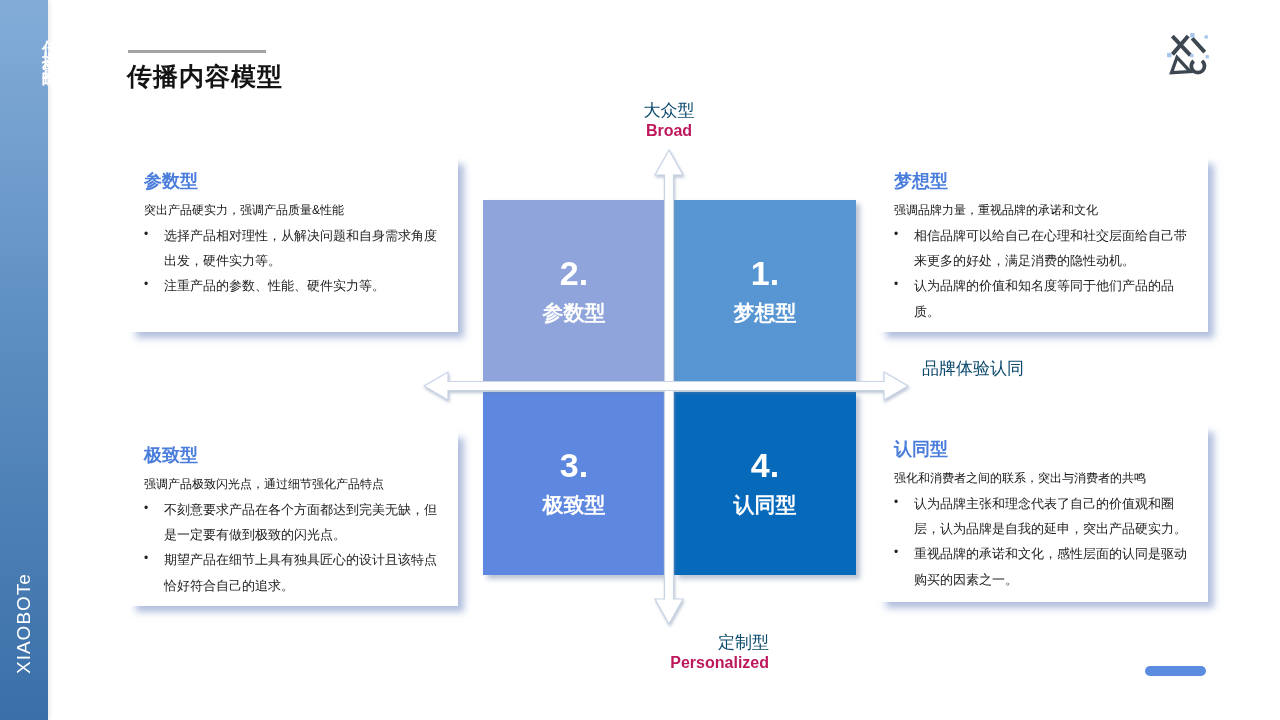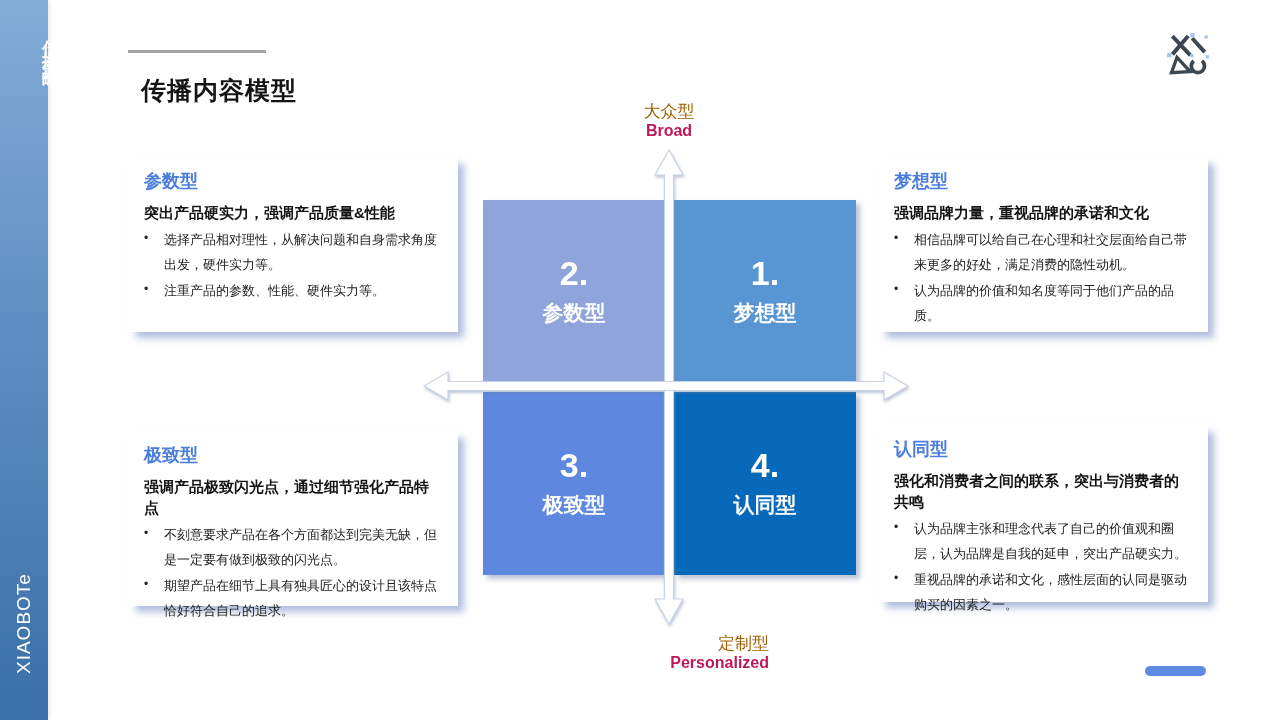--- a/index.html
+++ b/index.html
@@ -22,21 +22,21 @@
     text-align:left; margin:0 auto; left:15px;
   }
   .sidebar-brand {
     position:absolute; left:-25px; top:614px; width:98px; height:22px;
     transform:rotate(-90deg); transform-origin:center;
     color:#fff; font-size:19px; letter-spacing:1px; text-align:center;
   }
 
   
   .header-line { position:absolute; left:128px; top:50px; width:138px; height:3px; background:#A3A3A3; }
-  .header-title { position:absolute; left:127px; top:60px; margin:14px; font-size:25px; font-weight:bold; color:#141414; letter-spacing:1px; }
+  .header-title { position:absolute; left:127px; top:60px; margin:0; font-size:25px; font-weight:bold; color:#141414; letter-spacing:1px; }
 
   
   .logo { position:absolute; left:1166px; top:32px; width:44px; height:44px; }
 
   
   .quad {
     position:absolute; width:182px; height:183px;
     box-shadow:4px 4px 5px rgba(85,105,145,0.40);
     display:flex; flex-direction:column; align-items:center; justify-content:center;
     color:#fff; text-align:center;
@@ -45,40 +45,40 @@
   .q-tr { left:674px; top:200px; }
   .q-bl { left:483px; top:392px; }
   .q-br { left:674px; top:392px; }
   .quad-number { font-size:34px; font-weight:bold; line-height:1.05; }
   .quad-label  { font-size:21px; font-weight:bold; margin-top:7px; }
 
   .arrows { position:absolute; left:0; top:0; width:1280px; height:720px; pointer-events:none; }
 
   
   .axis { position:absolute; }
-  .axis .zh { display:block; font-size:17px; color:#a16207; line-height:19px; }
+  .axis .zh { display:block; font-size:17px; color:#0c4a6e; line-height:19px;font-family:Liberation Mono, monospace; }
   .axis .en { display:block; font-size:16px; color:#be185d; font-weight:bold; line-height:20px; }
   .axis-top    { left:569px; top:102px;  width:200px; text-align:center; }
   .axis-bottom { left:569px; top:634px;  width:200px; text-align:right; }
   .axis-left   { left:180px; top:360px;  width:240px; text-align:right; }
   .axis-left .en, .axis-right .en { font-size:15px; margin-top:4px; }
   .axis-right  { left:922px; top:360px;  width:240px; text-align:left; }
 
   
   .card {
     position:absolute; width:330px; background:#fff; box-sizing:border-box;
     padding:13px 16px 10px 16px;
     box-shadow:7px 7px 7px -1px rgba(125,148,200,0.60);
   }
   .card-parameter { left:128px; top:156px; height:176px; }
   .card-dream     { left:878px; top:156px; height:176px; }
   .card-ultimate  { left:128px; top:430px; height:176px; }
   .card-identity  { left:878px; top:424px; height:178px; }
   .card-title { color:#4A7DDC; font-size:18px; font-weight:bold; }
-  .card-subtitle { color:#141414; font-size:15px; font-weight:bold; margin-top:9px; line-height:1.4; }
+  .card-subtitle { color:#141414; font-size:12px; font-weight:normal; margin-top:9px; line-height:1.4; }
   .card-bullets { margin-top:4px; }
   .bullet { display:flex; font-size:13px; color:#222; line-height:1.95; }
   .bullet-marker { width:11px; margin-right:9px; flex:none; font-size:12px; }
   .bullet-text { flex:1; }
 
   
   .progress-bar { position:absolute; left:1145px; top:666px; width:61px; height:10px; border-radius:5px; }
 </style>
 </head>
 <body>
@@ -138,20 +138,21 @@
 
   <div class="axis axis-top">
     <span class="zh">大众型</span>
     <span class="en">Broad</span>
   </div>
   <div class="axis axis-bottom">
     <span class="zh">定制型</span>
     <span class="en">Personalized</span>
   </div>
   <div class="axis axis-right">
+    <span class="zh">品牌体验认同</span>
   </div>
 
   <div class="card card-parameter">
     <div class="card-title">参数型</div>
     <div class="card-subtitle">突出产品硬实力，强调产品质量&amp;性能</div>
     <div class="card-bullets">
       <div class="bullet">
         <span class="bullet-marker">•</span>
         <span class="bullet-text">选择产品相对理性，从解决问题和自身需求角度出发，硬件实力等。</span>
       </div>

